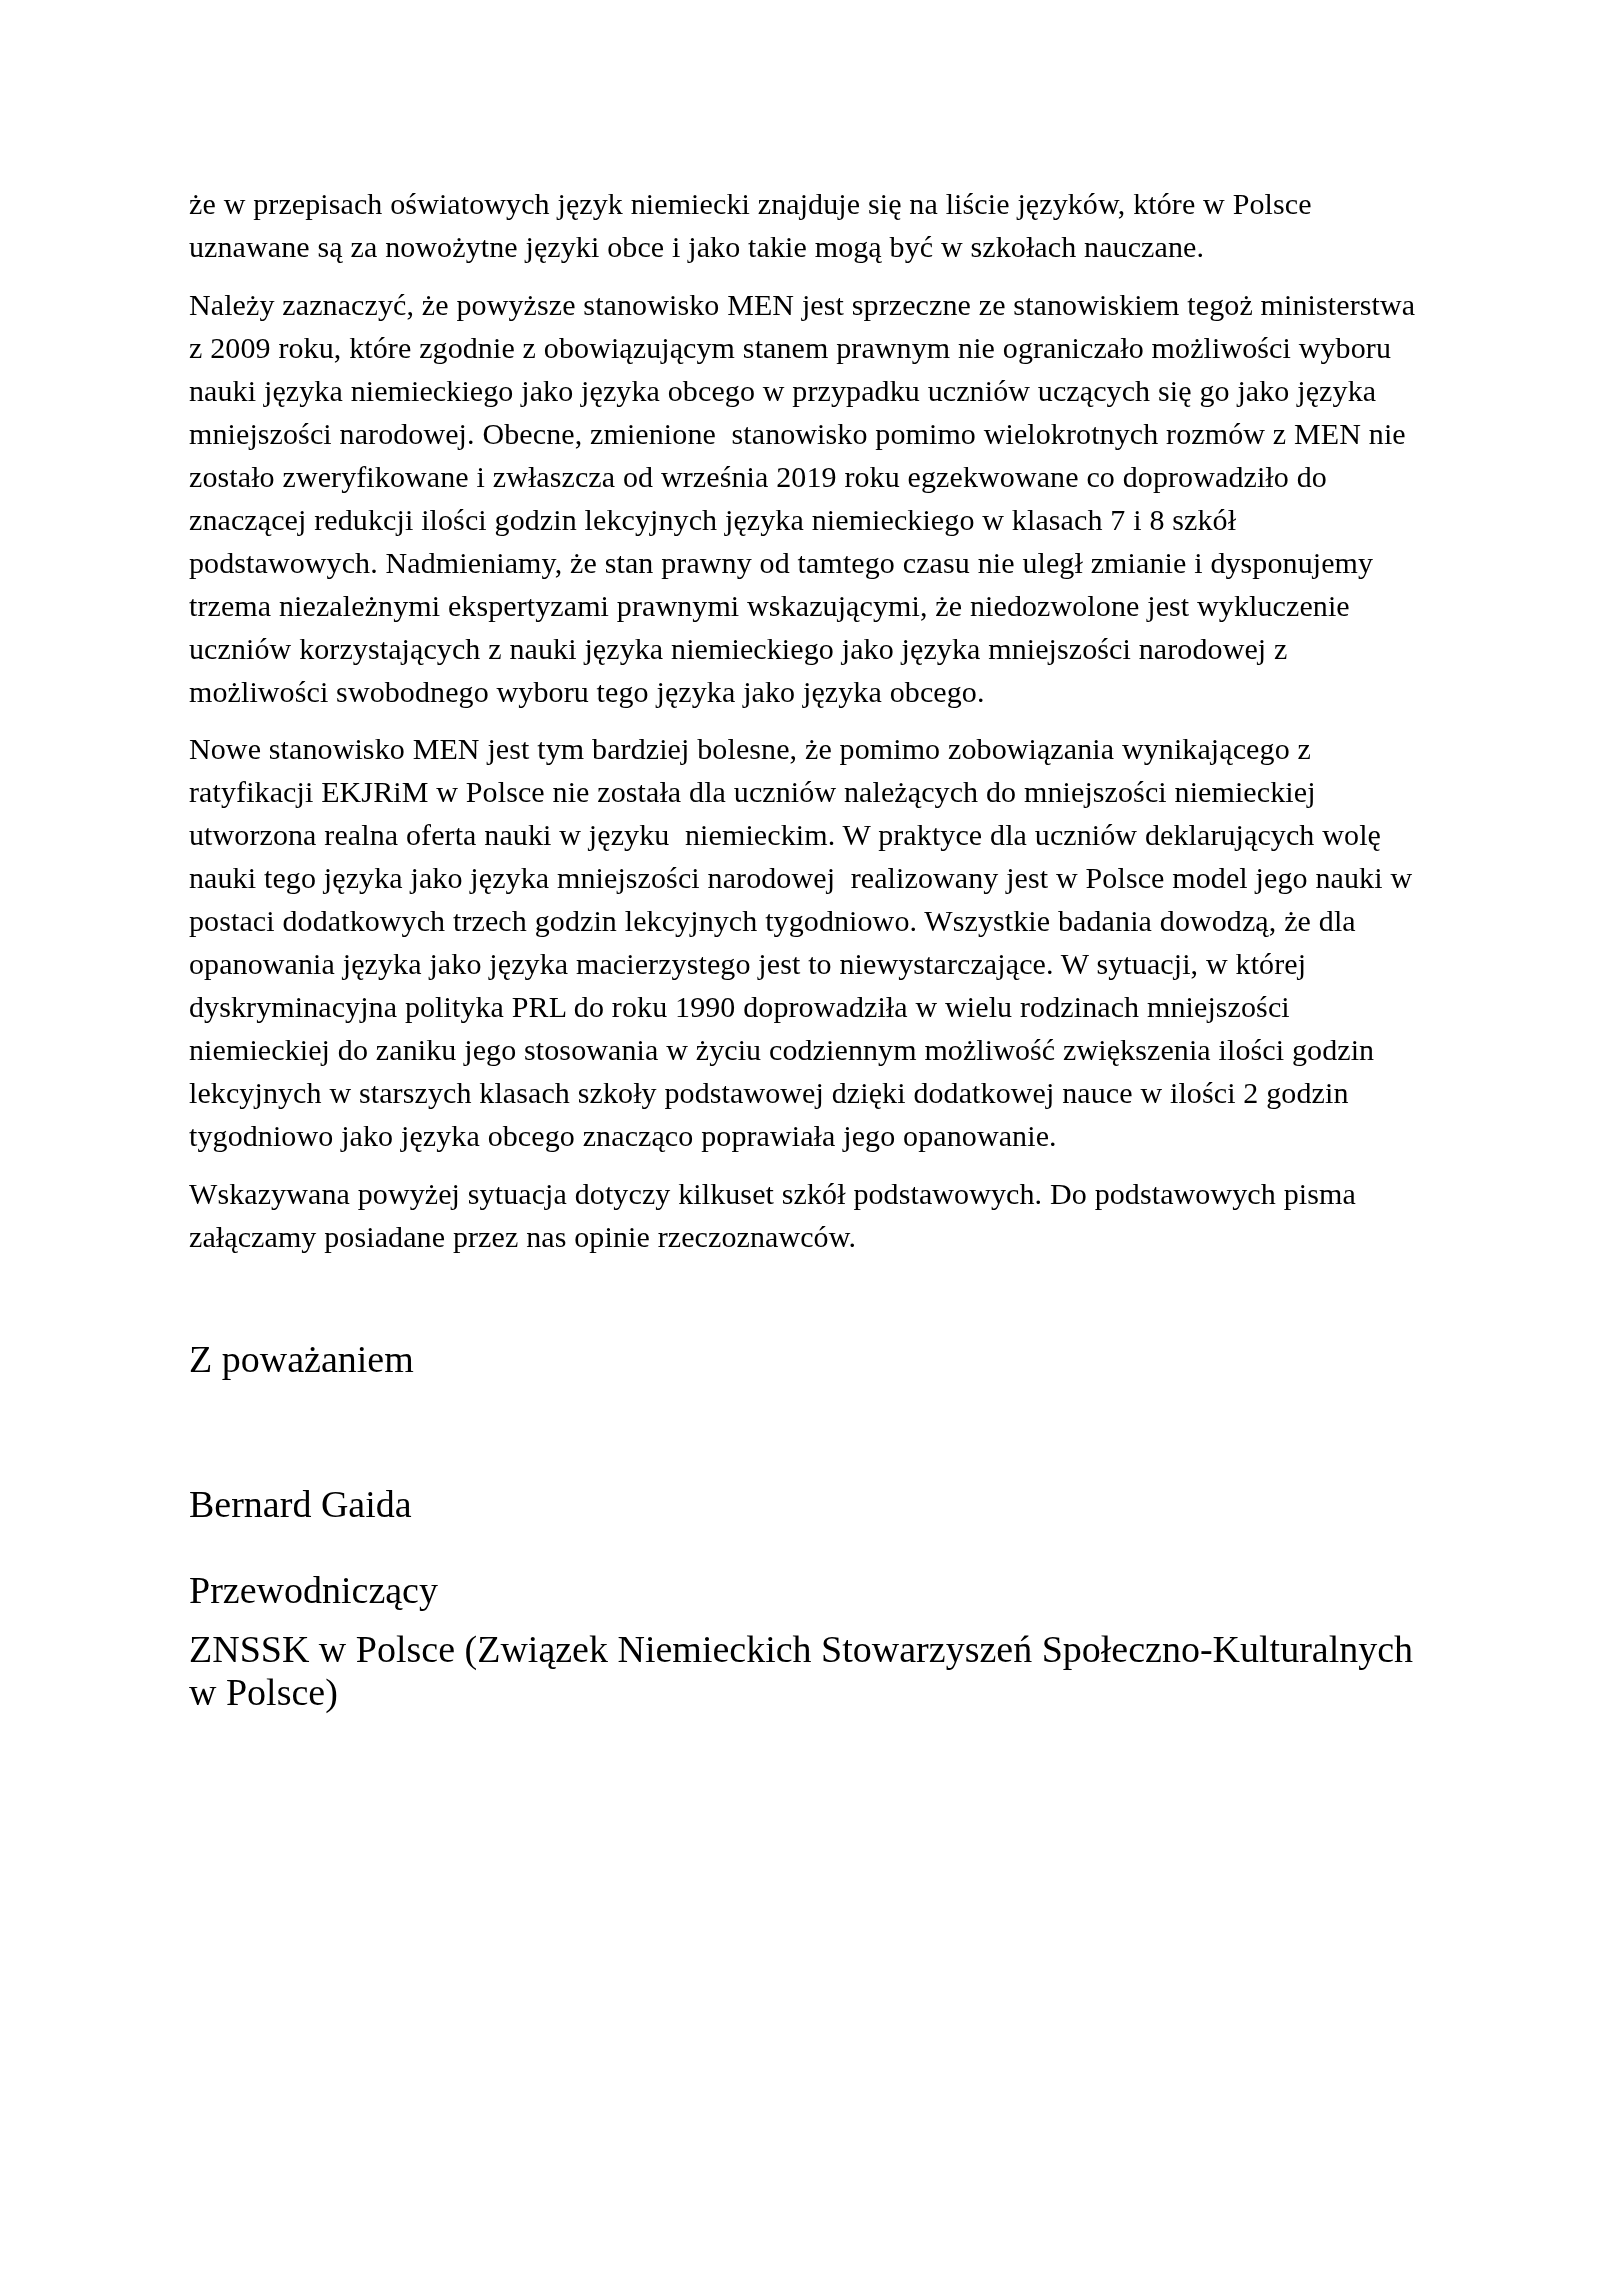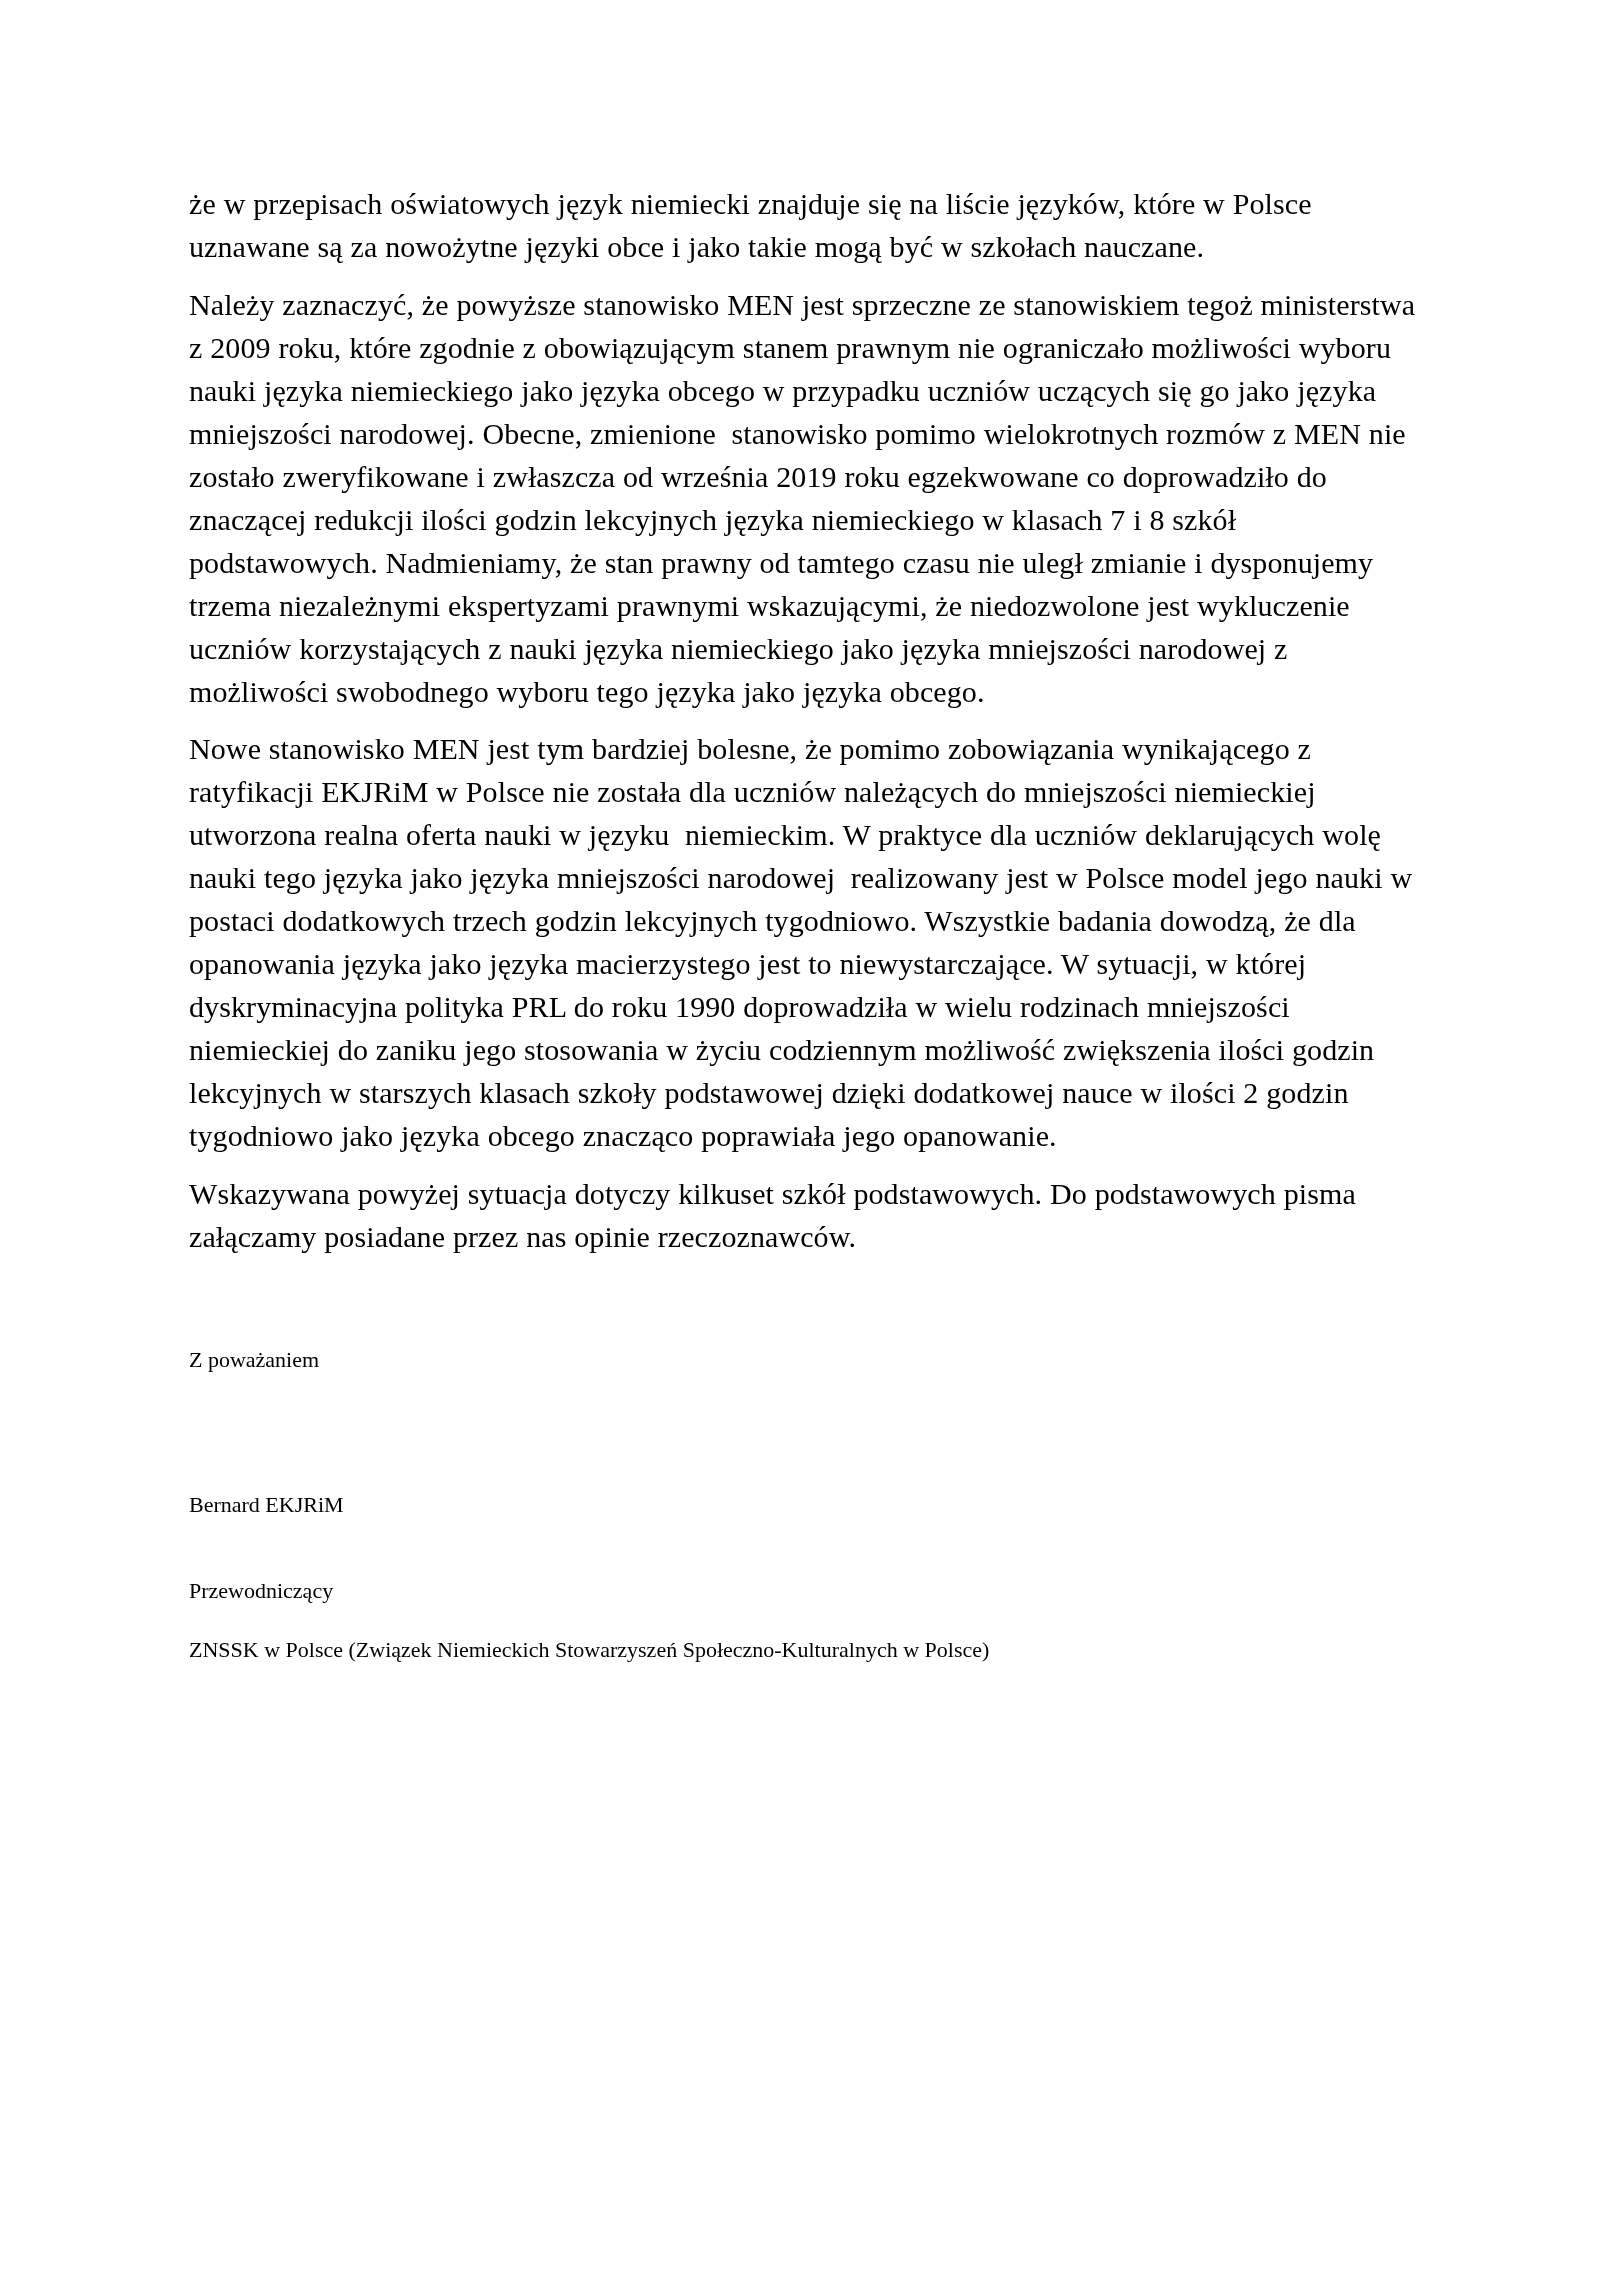--- a/index.html
+++ b/index.html
@@ -37,21 +37,21 @@
     word-spacing: 0.2px;
     white-space: pre-wrap;
   }
   .para:last-child {
     margin-bottom: 0;
   }
   .sign-block {
     margin-top: 80px;
   }
   .sign-line {
-    font-size: 22px;
+    font-size: 38px;
     line-height: 43px;
     text-align: left;
     margin: 0;
     white-space: pre-wrap;
   }
   .gap-regards   { margin-bottom: 102px; }
   .gap-name      { margin-bottom: 43px; }
   .gap-role      { margin-bottom: 15.7px; }
 </style>
 </head>
@@ -64,21 +64,21 @@
 
     <p class="para">Należy zaznaczyć, że powyższe stanowisko MEN jest sprzeczne ze stanowiskiem tegoż ministerstwa z 2009 roku, które zgodnie z obowiązującym stanem prawnym nie ograniczało możliwości wyboru nauki języka niemieckiego jako języka obcego w przypadku uczniów uczących się go jako języka mniejszości narodowej. Obecne, zmienione  stanowisko pomimo wielokrotnych rozmów z MEN nie zostało zweryfikowane i zwłaszcza od września 2019 roku egzekwowane co doprowadziło do znaczącej redukcji ilości godzin lekcyjnych języka niemieckiego w klasach 7 i 8 szkół podstawowych. Nadmieniamy, że stan prawny od tamtego czasu nie uległ zmianie i dysponujemy trzema niezależnymi ekspertyzami prawnymi wskazującymi, że niedozwolone jest wykluczenie uczniów korzystających z nauki języka niemieckiego jako języka mniejszości narodowej z możliwości swobodnego wyboru tego języka jako języka obcego.</p>
 
     <p class="para">Nowe stanowisko MEN jest tym bardziej bolesne, że pomimo zobowiązania wynikającego z ratyfikacji EKJRiM w Polsce nie została dla uczniów należących do mniejszości niemieckiej utworzona realna oferta nauki w języku  niemieckim. W praktyce dla uczniów deklarujących wolę nauki tego języka jako języka mniejszości narodowej  realizowany jest w Polsce model jego nauki w postaci dodatkowych trzech godzin lekcyjnych tygodniowo. Wszystkie badania dowodzą, że dla opanowania języka jako języka macierzystego jest to niewystarczające. W sytuacji, w której dyskryminacyjna polityka PRL do roku 1990 doprowadziła w wielu rodzinach mniejszości niemieckiej do zaniku jego stosowania w życiu codziennym możliwość zwiększenia ilości godzin lekcyjnych w starszych klasach szkoły podstawowej dzięki dodatkowej nauce w ilości 2 godzin tygodniowo jako języka obcego znacząco poprawiała jego opanowanie.</p>
 
     <p class="para">Wskazywana powyżej sytuacja dotyczy kilkuset szkół podstawowych. Do podstawowych pisma załączamy posiadane przez nas opinie rzeczoznawców.</p>
 
     <div class="sign-block">
       <p class="sign-line gap-regards">Z poważaniem</p>
 
-      <p class="sign-line gap-name">Bernard EKJRiM</p>
+      <p class="sign-line gap-name">Bernard Gaida</p>
 
       <p class="sign-line gap-role">Przewodniczący</p>
 
       <p class="sign-line">ZNSSK w Polsce (Związek Niemieckich Stowarzyszeń Społeczno-Kulturalnych w Polsce)</p>
     </div>
 
   </div>
 </div>
 
 

